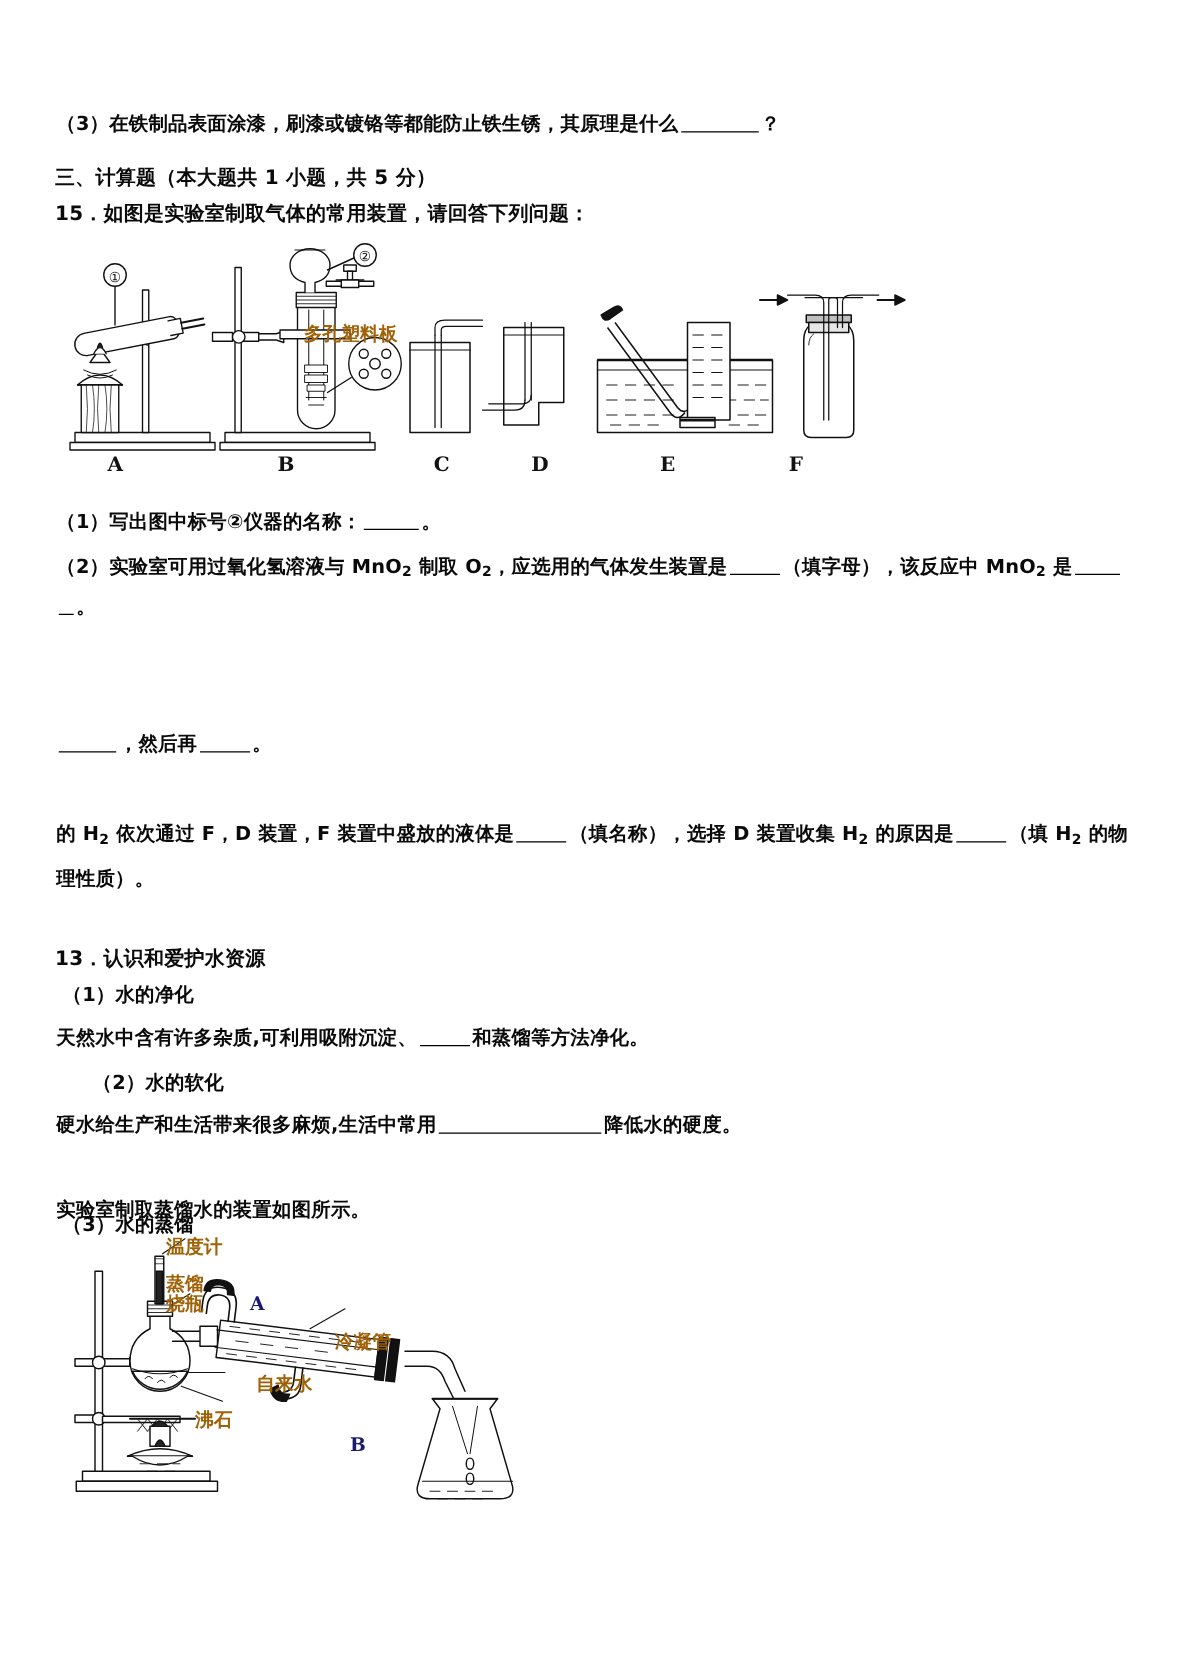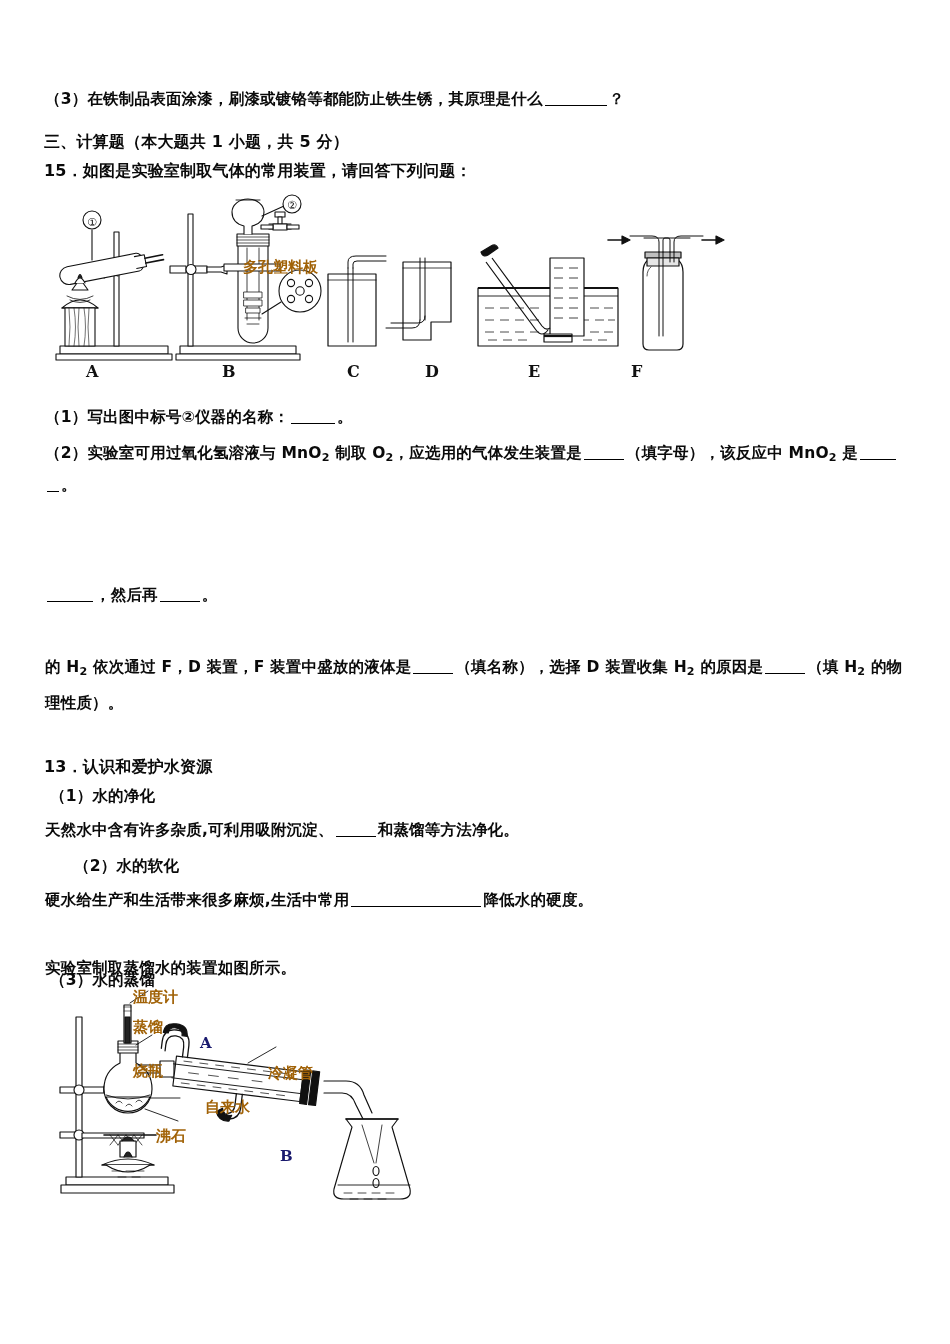--- a/index.html
+++ b/index.html
@@ -456,20 +456,20 @@
         <path d="M84,60 L100,50" stroke-width="0.9"></path>
         <path d="M99,113 L128,113" stroke-width="0.9"></path>
         <path d="M93,124 L126,136" stroke-width="0.9"></path>
         <path d="M196,78 L224,62" stroke-width="0.9"></path>
       </g>
     </svg>
   </div>
 
   <div class="cnlabel" style="left:133px;top:988px;">温度计</div>
   <div class="cnlabel" style="left:133px;top:1018px;">蒸馏</div>
-  <div class="cnlabel" style="left:133px;top:1062px;">烧瓶</div>
+  <div class="cnlabel" style="left:133px;top:1034px;">烧瓶</div>
   <div class="cnlabel" style="left:160px;top:1098px;margin-left:45px;">自来水</div>
   <div class="cnlabel" style="left:156px;top:1127px;">沸石</div>
   <div class="cnlabel" style="left:268px;top:1064px;text-align:right;">冷凝管</div>
   <div class="mark" style="left:200px;top:1034px;">A</div>
   <div class="mark" style="left:280px;top:1147px;">B</div>
 
 </div>
 
 </body></html>

